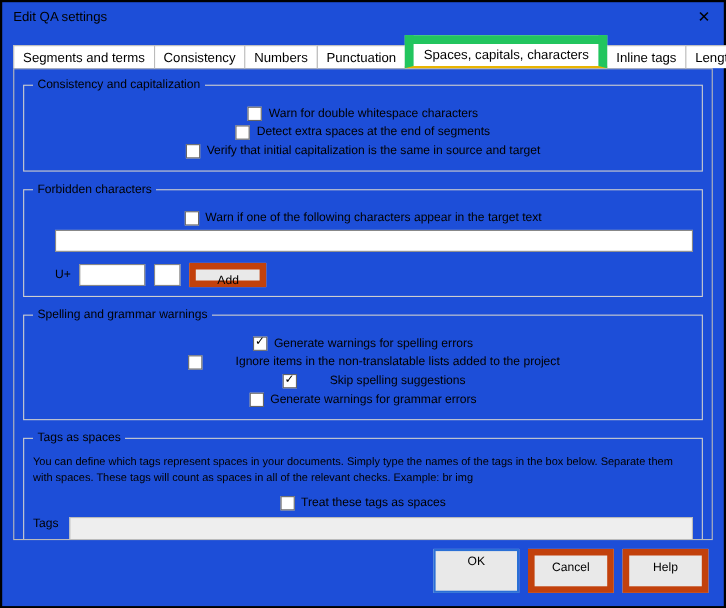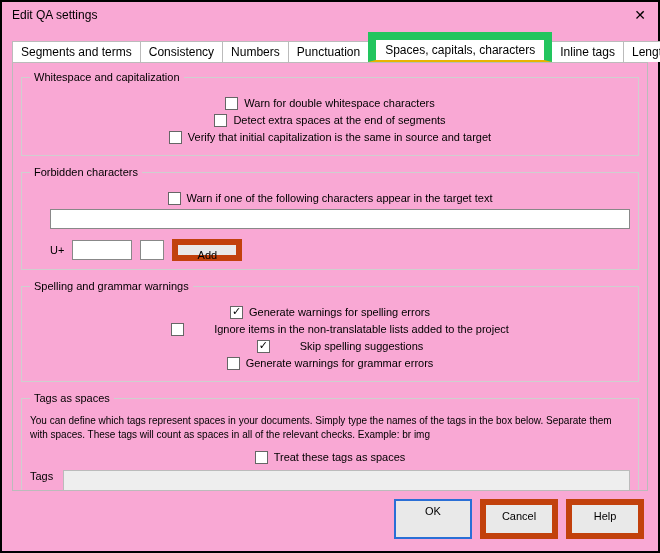--- a/index.html
+++ b/index.html
@@ -8,21 +8,21 @@
     padding: 0;
     font-family: "Segoe UI", Tahoma, sans-serif;
     font-size: 11px;
     background: #fff;
     color: #000;
   }
   .window {
     width: 660px;
     height: 553px;
     border: 2px solid #000;
-    background: #f9a8d4;
+    background: #1d4ed8;
     display: flex;
     flex-direction: column;
     position: relative;
   }
   .titlebar {
     display: flex;
     align-items: center;
     justify-content: space-between;
     padding: 6px 8px 4px 10px;
     font-size: 12px;
@@ -181,21 +181,21 @@
     <div class="tab active">Spaces, capitals, characters</div>
     <div class="tab">Inline tags</div>
     <div class="tab">Length</div>
     <div class="tab">Regex</div>
 
   </div>
 
   <div class="tabpanel">
 
     <fieldset class="group">
-      <legend>Whitespace and capitalization</legend>
+      <legend>Consistency and capitalization</legend>
 
       <div class="row">
         <span class="checkbox"></span>
         <span class="label">Warn for double whitespace characters</span>
       </div>
       <div class="row">
         <span class="checkbox"></span>
         <span class="label">Detect extra spaces at the end of segments</span>
       </div>
       <div class="row">

